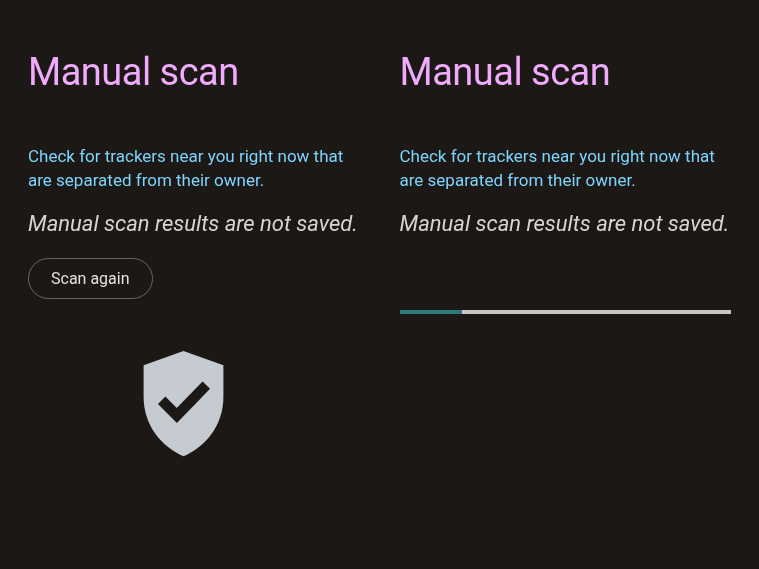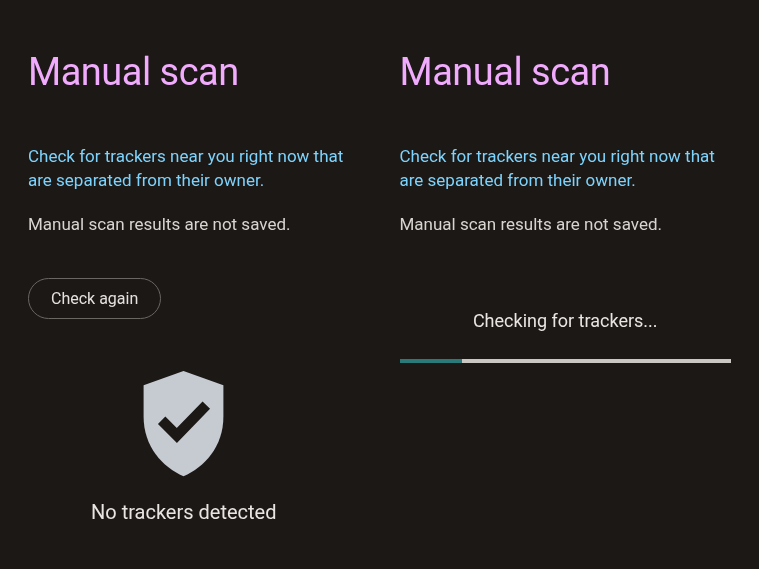--- a/index.html
+++ b/index.html
@@ -33,25 +33,26 @@
       letter-spacing: -0.5px;
     }
     .desc {
       font-size: 17px;
       line-height: 24px;
       color: #7dd3fc;
       margin-bottom: 20px;
       font-weight: 400;
     }
     .desc2 {
-      font-size: 17px;
+      font-size: 22px;
       line-height: 24px;
       color: #d8d5d1;
-      margin-bottom: 42px;
+      margin-bottom: 22px;
       font-weight: 400;
+      font-style: italic;
     }
     .scan-button {
       display: inline-block;
       border: 1px solid #6a6662;
       border-radius: 24px;
       padding: 10px 22px;
       font-size: 16px;
       color: #e4e1de;
       background: transparent;
       cursor: pointer;
@@ -100,35 +101,33 @@
       background: #2b7a7a;
     }
   </style>
 </head>
 <body>
 
 <div class="panel">
   <h1 class="title">Manual scan</h1>
   <p class="desc">Check for trackers near you right now that are separated from their owner.</p>
   <p class="desc2">Manual scan results are not saved.</p>
-  <button class="scan-button">Check again</button>
+  <button class="scan-button">Scan again</button>
   <div class="shield-wrap">
     <span class="shield-icon">
       <svg viewBox="0 0 100 115" xmlns="http://www.w3.org/2000/svg">
         <path d="M50 2 L92 17 L92 50 C92 82 72 103 50 113 C28 103 8 82 8 50 L8 17 Z" fill="#c5cbd1"></path>
         <path d="M27 54 L43 70 L74 38" stroke="#1c1816" stroke-width="11" fill="none" stroke-linecap="butt" stroke-linejoin="miter"></path>
       </svg>
     </span>
-    <div class="no-trackers">No trackers detected</div>
   </div>
 </div>
 
 <div class="panel panel-right">
   <h1 class="title">Manual scan</h1>
   <p class="desc">Check for trackers near you right now that are separated from their owner.</p>
   <p class="desc2">Manual scan results are not saved.</p>
   <div class="checking-wrap">
-    <div class="checking-text">Checking for trackers...</div>
     <div class="progress-bar">
       <div class="progress-fill" style="width:19%"></div>
     </div>
   </div>
 </div>
 
 </body></html>

